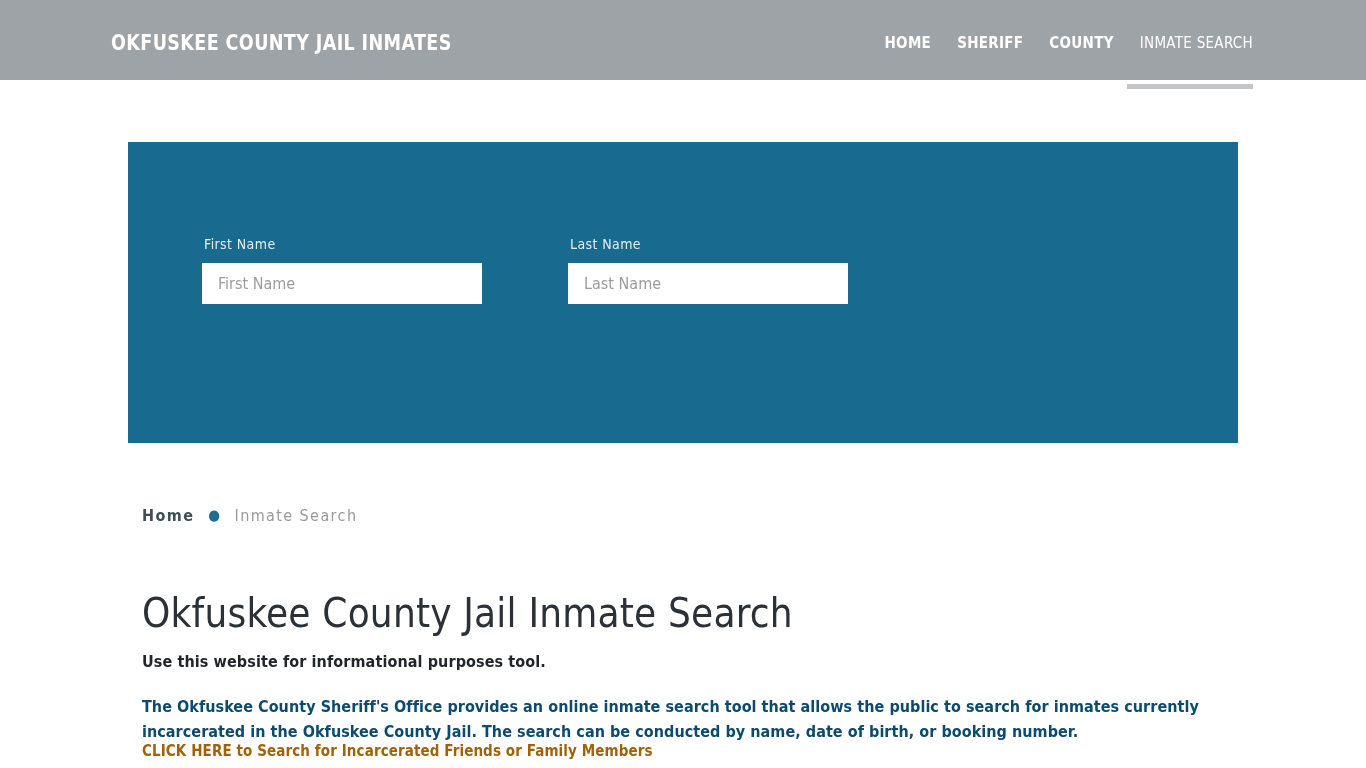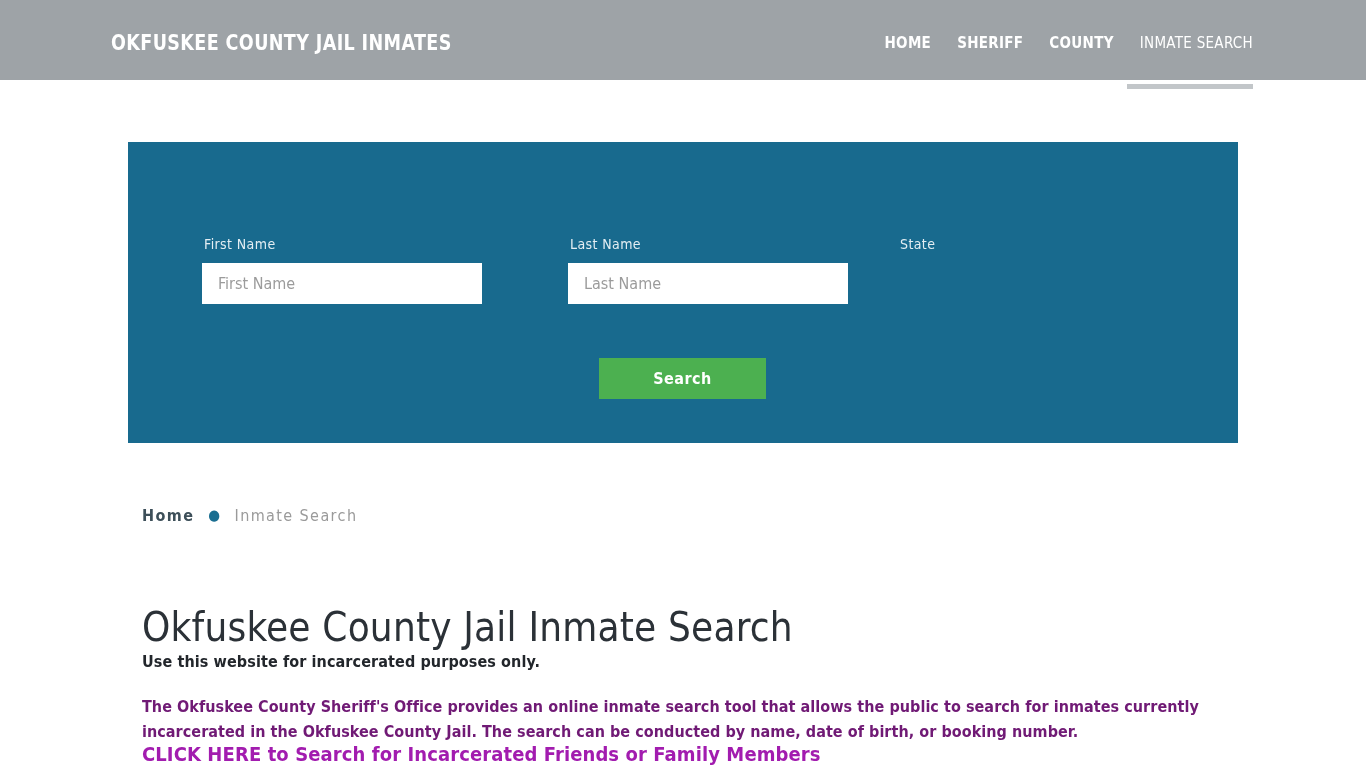--- a/index.html
+++ b/index.html
@@ -169,21 +169,21 @@
     margin: 0 13px 0 14px;
     font-size: 15px;
     line-height: 1;
   }
   .crumb-current { color: #9a9a9a; }
 
   
   .page-title {
     position: absolute;
     left: 142px;
-    top: 577px;
+    top: 563px;
     font-family: "Liberation Sans Narrow", "DejaVu Sans Condensed", "Liberation Sans", sans-serif;
     font-size: 40px;
     font-weight: 300;
     color: #2b3137;
     letter-spacing: 0.2px;
     white-space: nowrap;
   }
   .lede {
     position: absolute;
     left: 142px;
@@ -195,32 +195,32 @@
     letter-spacing: 0.1px;
   }
   .body-para {
     position: absolute;
     left: 142px;
     top: 678px;
     width: 1075px;
     font-family: "Liberation Sans Narrow", "DejaVu Sans Condensed", "Liberation Sans", sans-serif;
     font-size: 16px;
     font-weight: bold;
-    color: #701a75;
+    color: #0c4a6e;
     line-height: 25px;
     letter-spacing: 0.05px;
   }
   .cta-link {
     position: absolute;
     left: 142px;
     top: 742px;
     font-family: "Liberation Sans Narrow", "DejaVu Sans Condensed", "Liberation Sans", sans-serif;
-    font-size: 20px;
-    font-weight: bold;
-    color: #a21caf;
+    font-size: 15px;
+    font-weight: bold;
+    color: #a16207;
     text-decoration: none;
     letter-spacing: 0.1px;
     cursor: pointer;
   }
 </style>
 </head>
 <body>
 
 <div class="site-header">
   <div class="brand">OKFUSKEE COUNTY JAIL INMATES</div>
@@ -241,30 +241,28 @@
       <label class="field-label">First Name</label>
       <input class="field-input" type="text" placeholder="First Name" style="">
     </div>
 
     <div class="field field-last">
       <label class="field-label">Last Name</label>
       <input class="field-input" type="text" placeholder="Last Name" style="">
     </div>
 
     <div class="field field-state">
-      <label class="field-label">State</label>
     </div>
 
   </div>
 
-  <button class="search-btn">Search</button>
 </section>
 
 <div class="breadcrumb">
   <a class="crumb-home">Home</a>
   <span class="crumb-sep">●</span>
   <span class="crumb-current">Inmate Search</span>
 </div>
 
 <h1 class="page-title">Okfuskee County Jail Inmate Search</h1>
-<p class="lede">Use this website for incarcerated purposes only.</p>
+<p class="lede">Use this website for informational purposes tool.</p>
 <p class="body-para">The Okfuskee County Sheriff's Office provides an online inmate search tool that allows the public to search for inmates currently incarcerated in the Okfuskee County Jail. The search can be conducted by name, date of birth, or booking number.</p>
 <a class="cta-link">CLICK HERE to Search for Incarcerated Friends or Family Members</a>
 
 </body></html>

